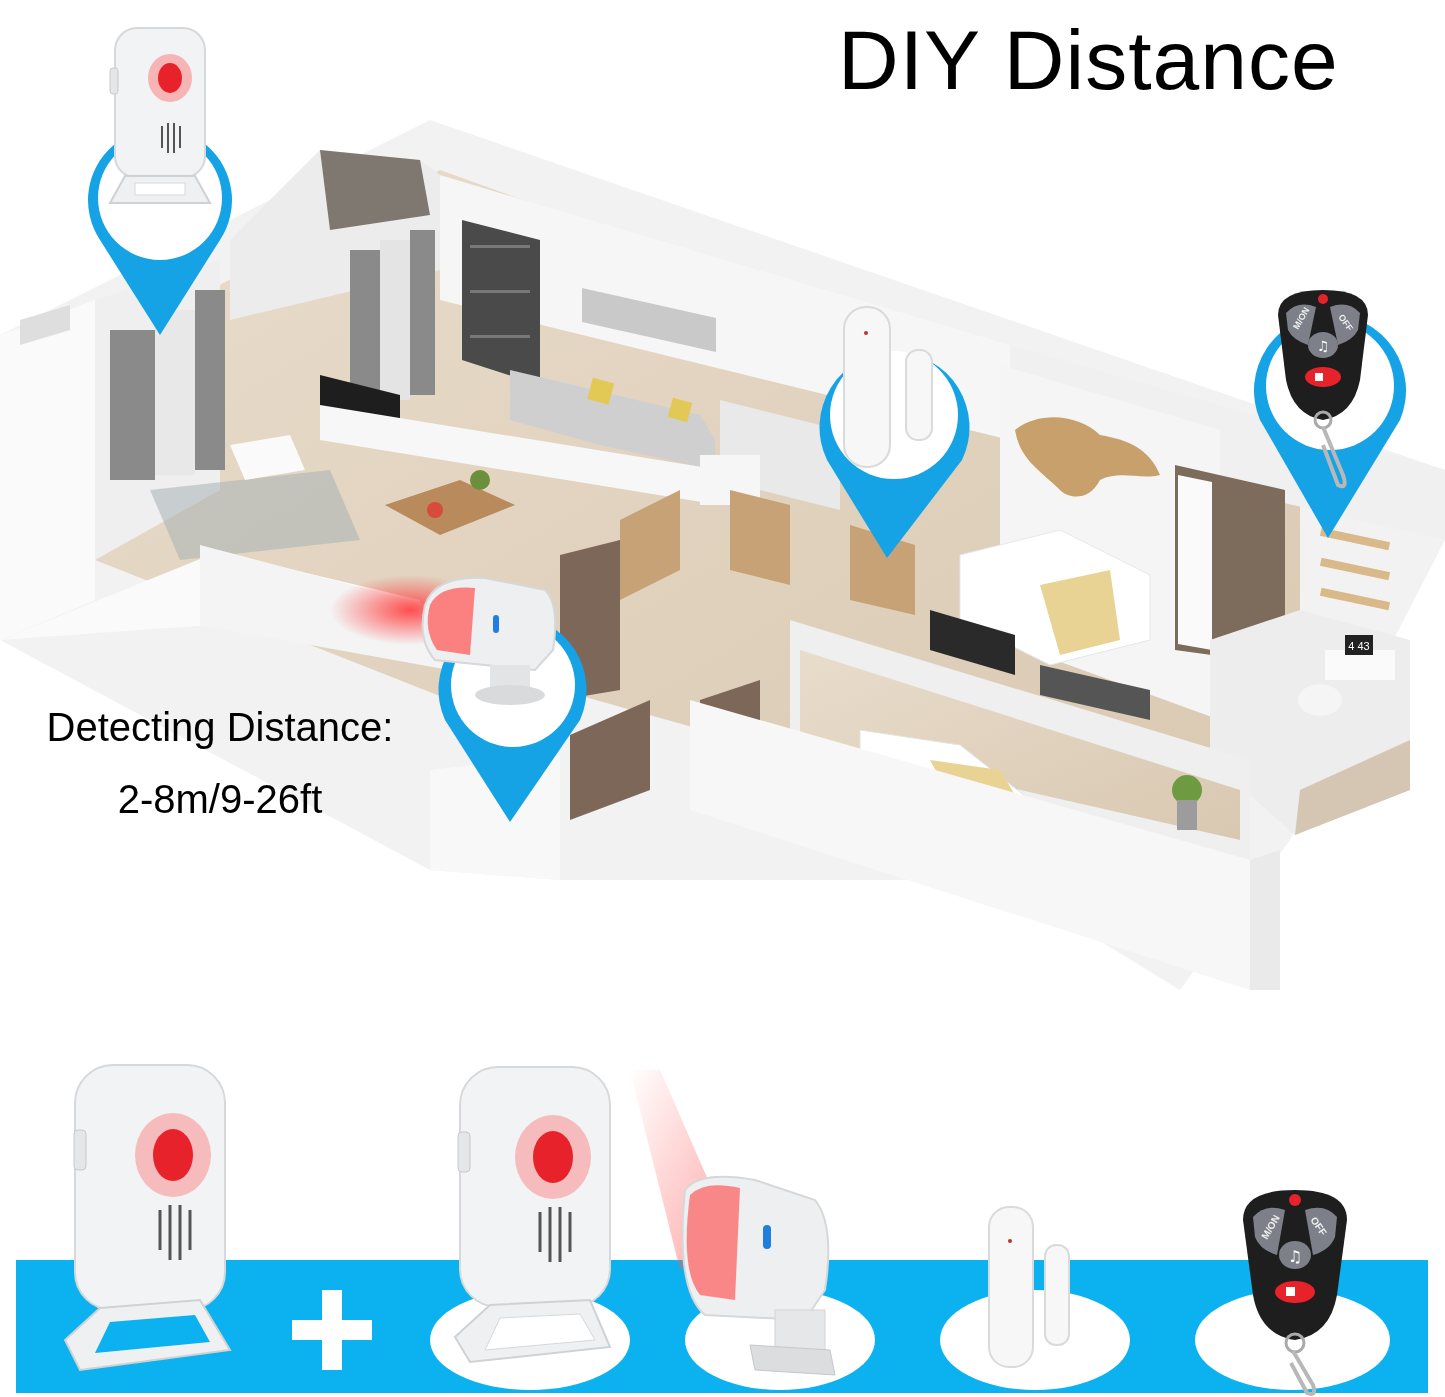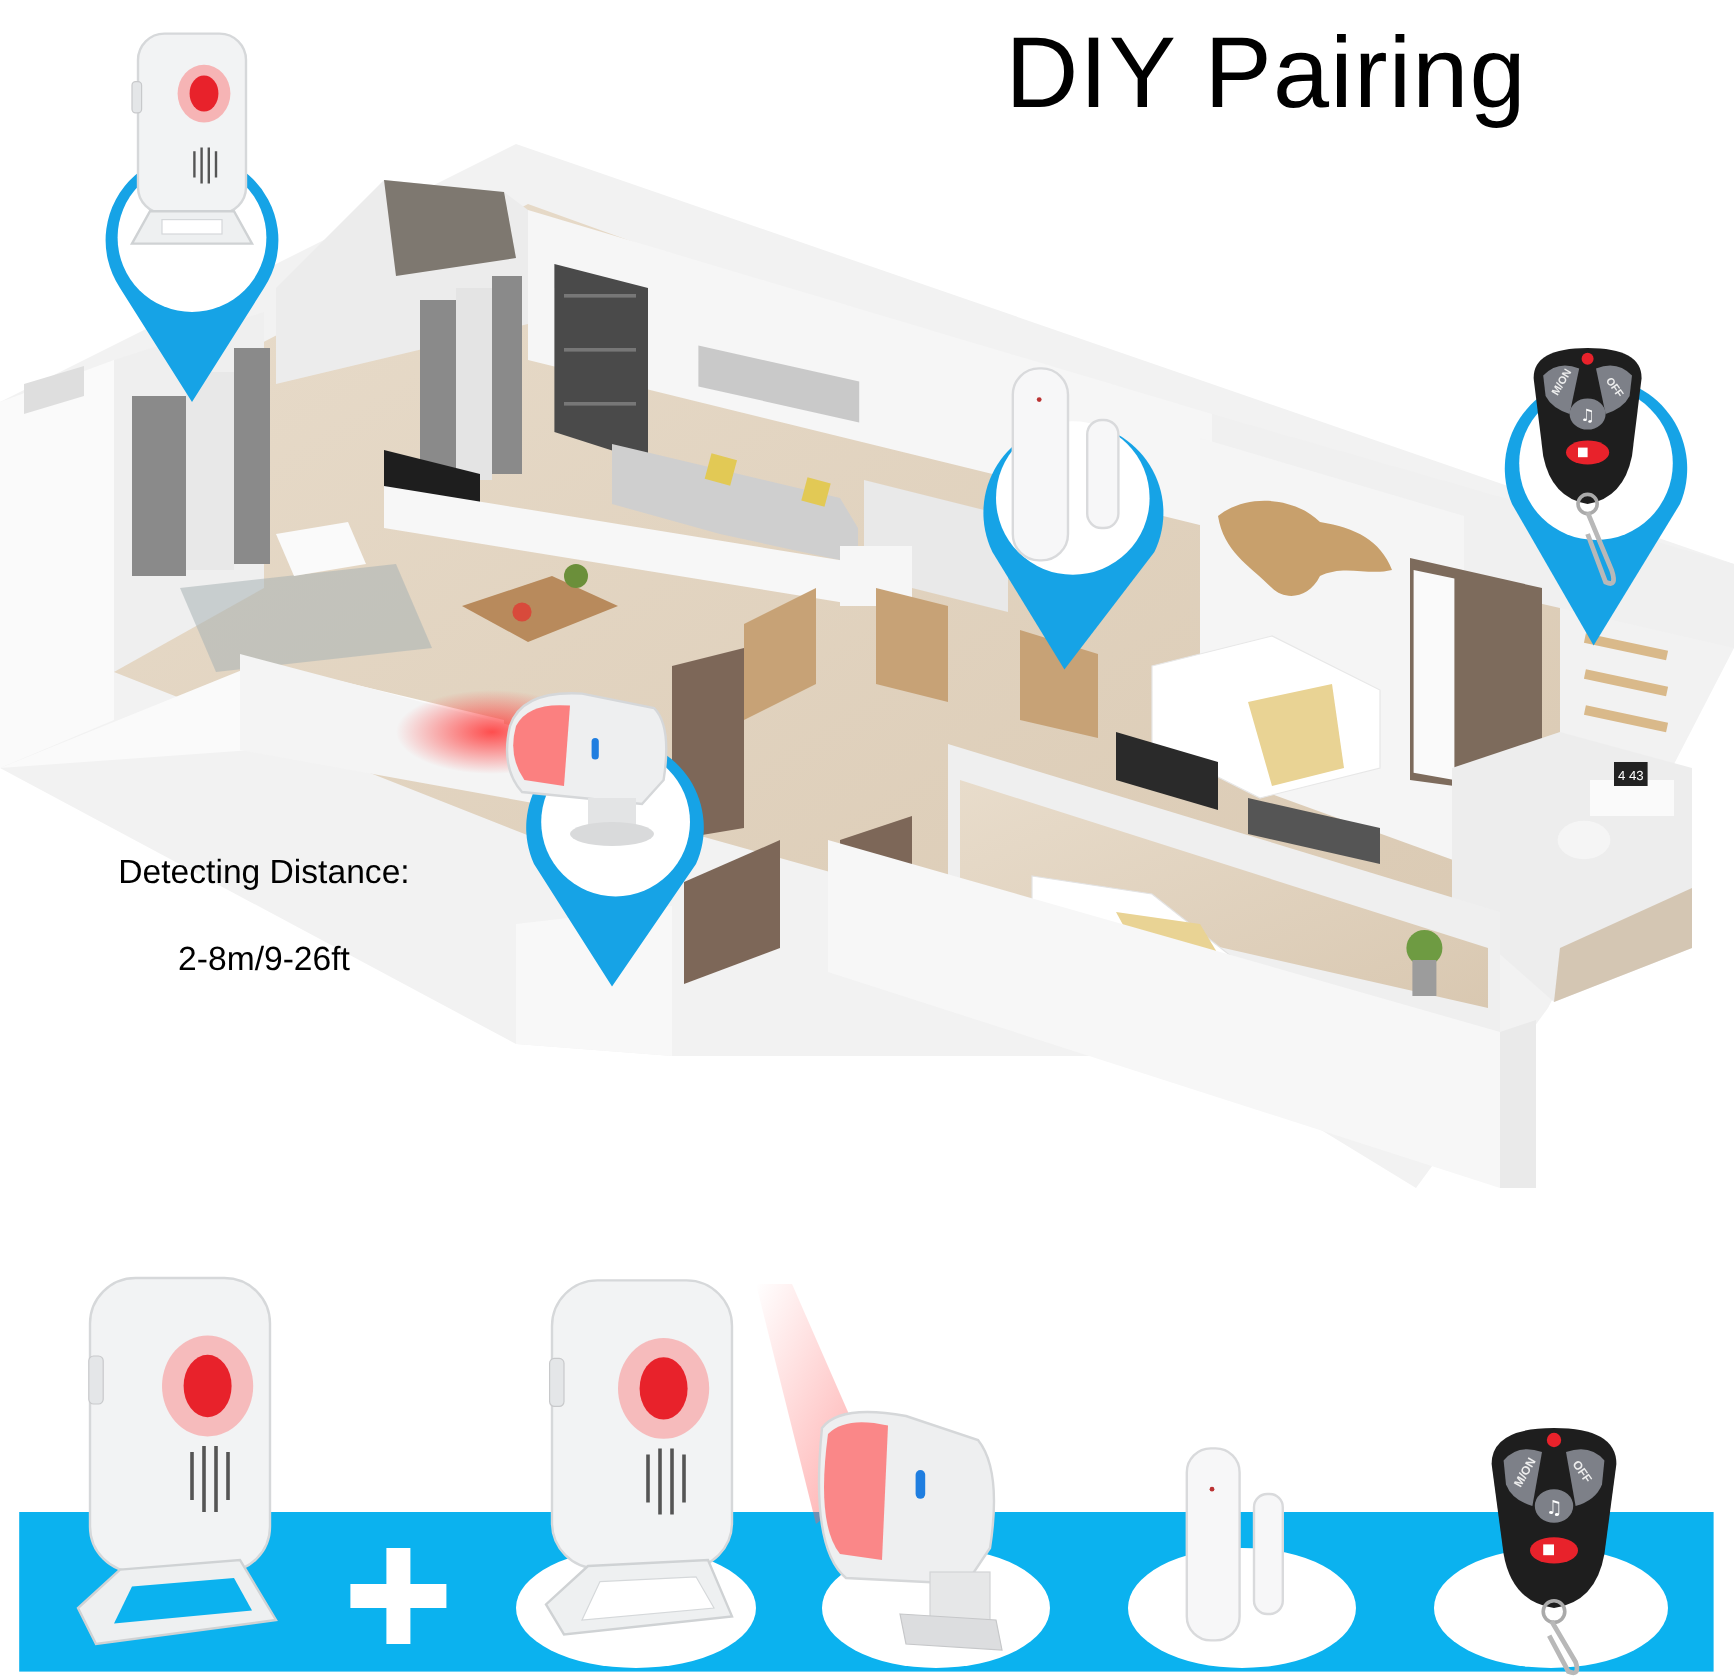--- a/index.html
+++ b/index.html
@@ -1,41 +1,41 @@
 <!DOCTYPE html>
 <html><head>
   <meta charset="utf-8">
   <style>
     html, body { margin: 0; padding: 0; background: #ffffff; }
     body { width: 1445px; height: 1397px; position: relative; overflow: hidden; font-family: "Liberation Sans", sans-serif; }
     .abs { position: absolute; }
 
     
     .title { left: 838px; top: 10px; font-size: 84px; line-height: 100px; color: #000; letter-spacing: 1px; white-space: nowrap; }
-    .caption { left: 0; width: 440px; text-align: center; color: #000; font-size: 28px; line-height: 54px; white-space: nowrap; }
+    .caption { left: 0; width: 440px; text-align: center; color: #000; font-size: 40px; line-height: 54px; white-space: nowrap; }
     .caption.l1 { top: 700px; }
     .caption.l2 { top: 772px; }
 
     
     .floorplan { left: 0; top: 115px; width: 1445px; height: 880px; }
 
     
     .pin { position: absolute; }
 
     
     .band { left: 16px; top: 1260px; width: 1412px; height: 133px; background: #0bb2ef; }
     .plus { left: 292px; top: 1290px; width: 80px; height: 80px; }
     .plus .h { position: absolute; left: 0; top: 30px; width: 80px; height: 20px; background: #fff; }
     .plus .v { position: absolute; left: 30px; top: 0; width: 20px; height: 80px; background: #fff; }
     .disc { position: absolute; background: #fff; border-radius: 50%; }
   </style>
 </head>
 <body>
 
-<div class="abs title">DIY Pairing</div>
+<div class="abs title">DIY Distance</div>
 
 <svg class="abs floorplan" viewBox="0 115 1445 880" width="1445" height="880">
   <defs>
     <linearGradient id="floorG" x1="0" y1="0" x2="1" y2="1">
       <stop offset="0" stop-color="#e8dccb"></stop>
         <stop offset="1" stop-color="#d9c8b1"></stop>
     </linearGradient>
     <radialGradient id="redGlow" cx="0.5" cy="0.5" r="0.5">
       <stop offset="0" stop-color="#ff3b3b" stop-opacity="0.9"></stop>
       <stop offset="1" stop-color="#ff3b3b" stop-opacity="0"></stop>

